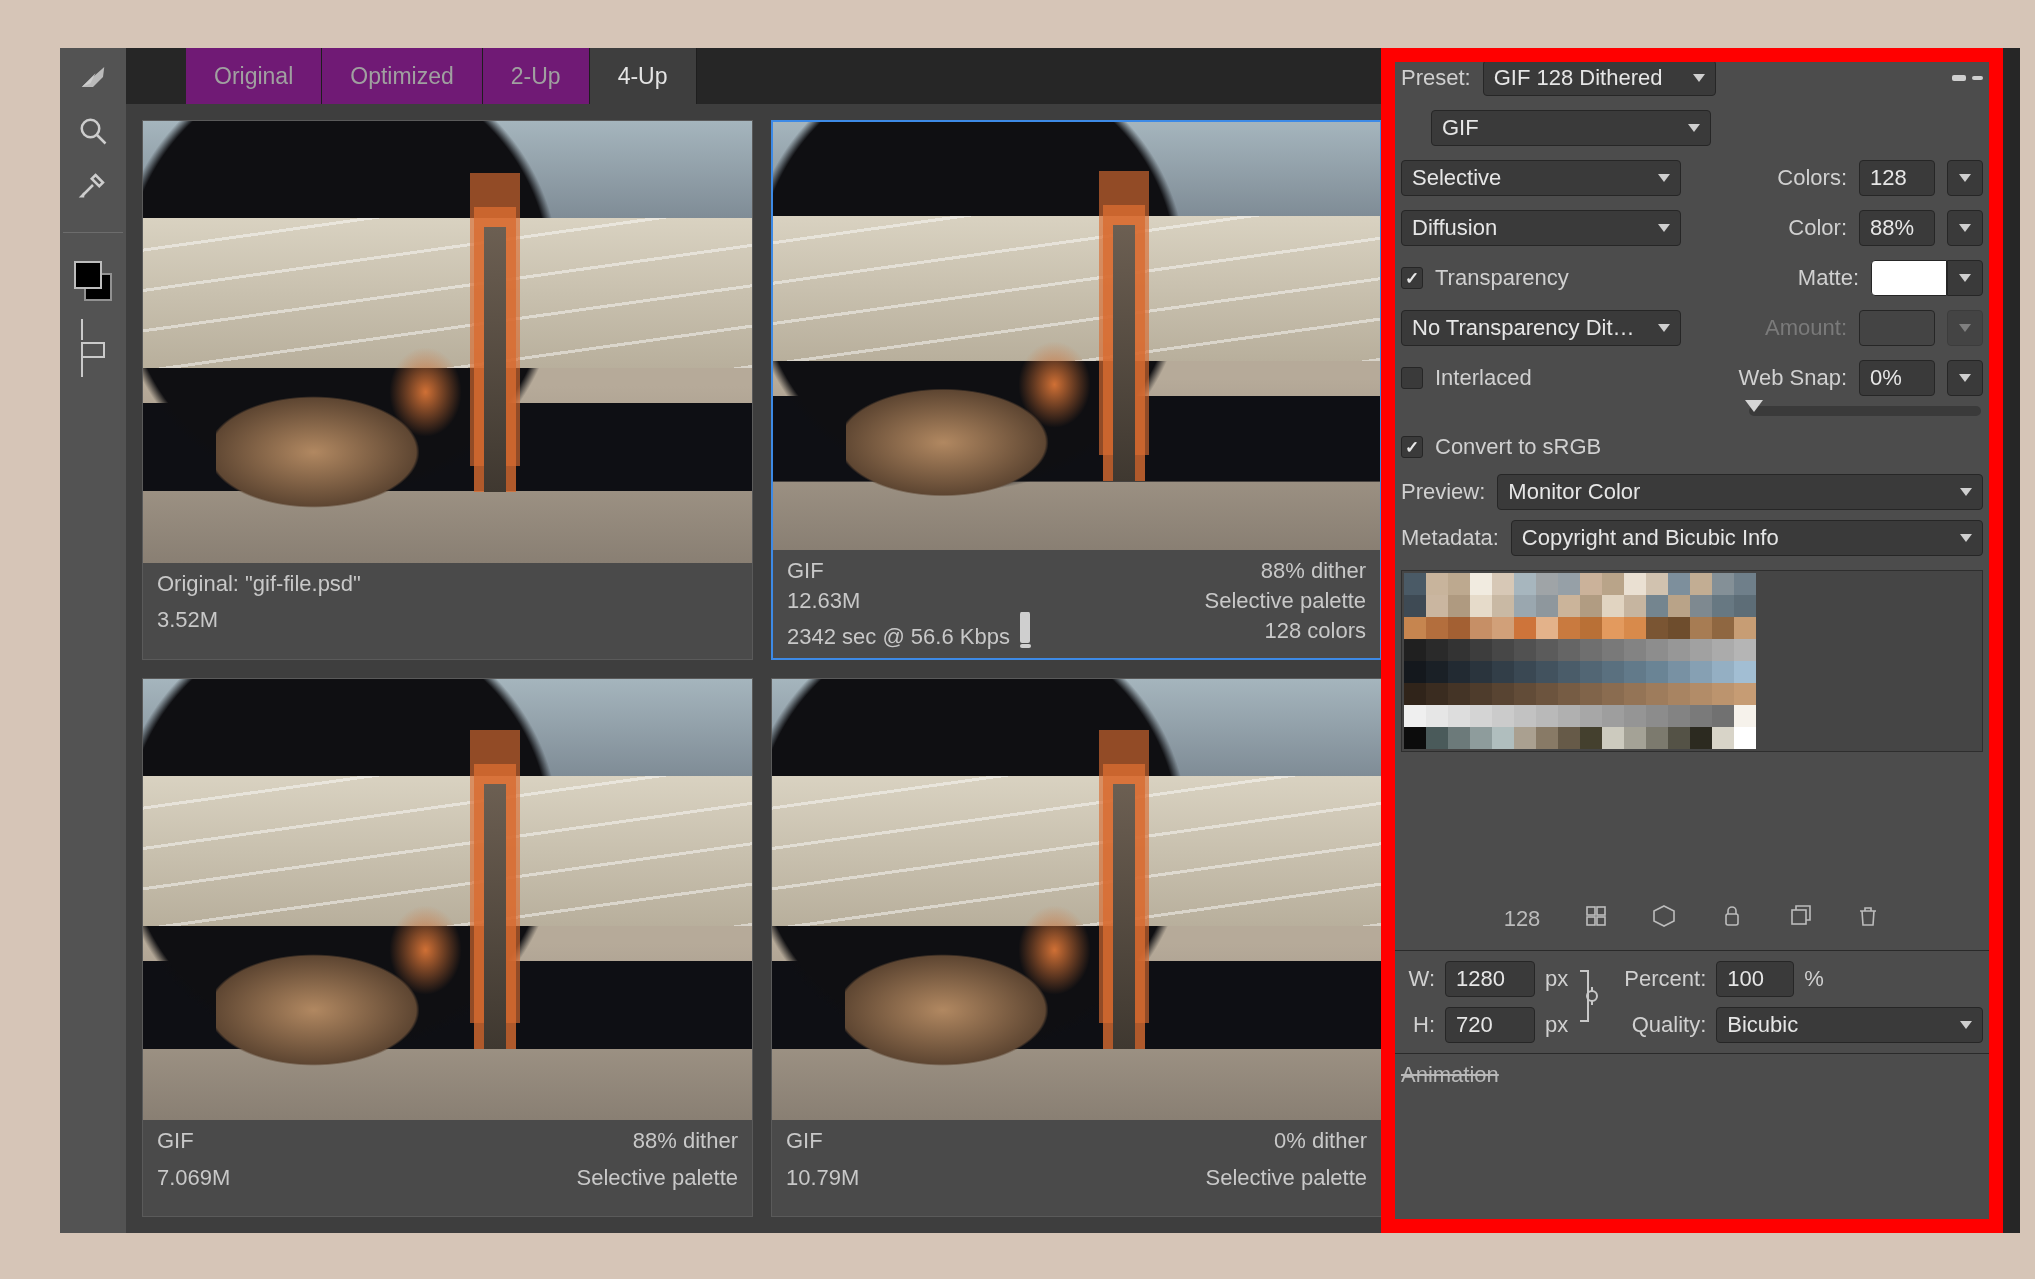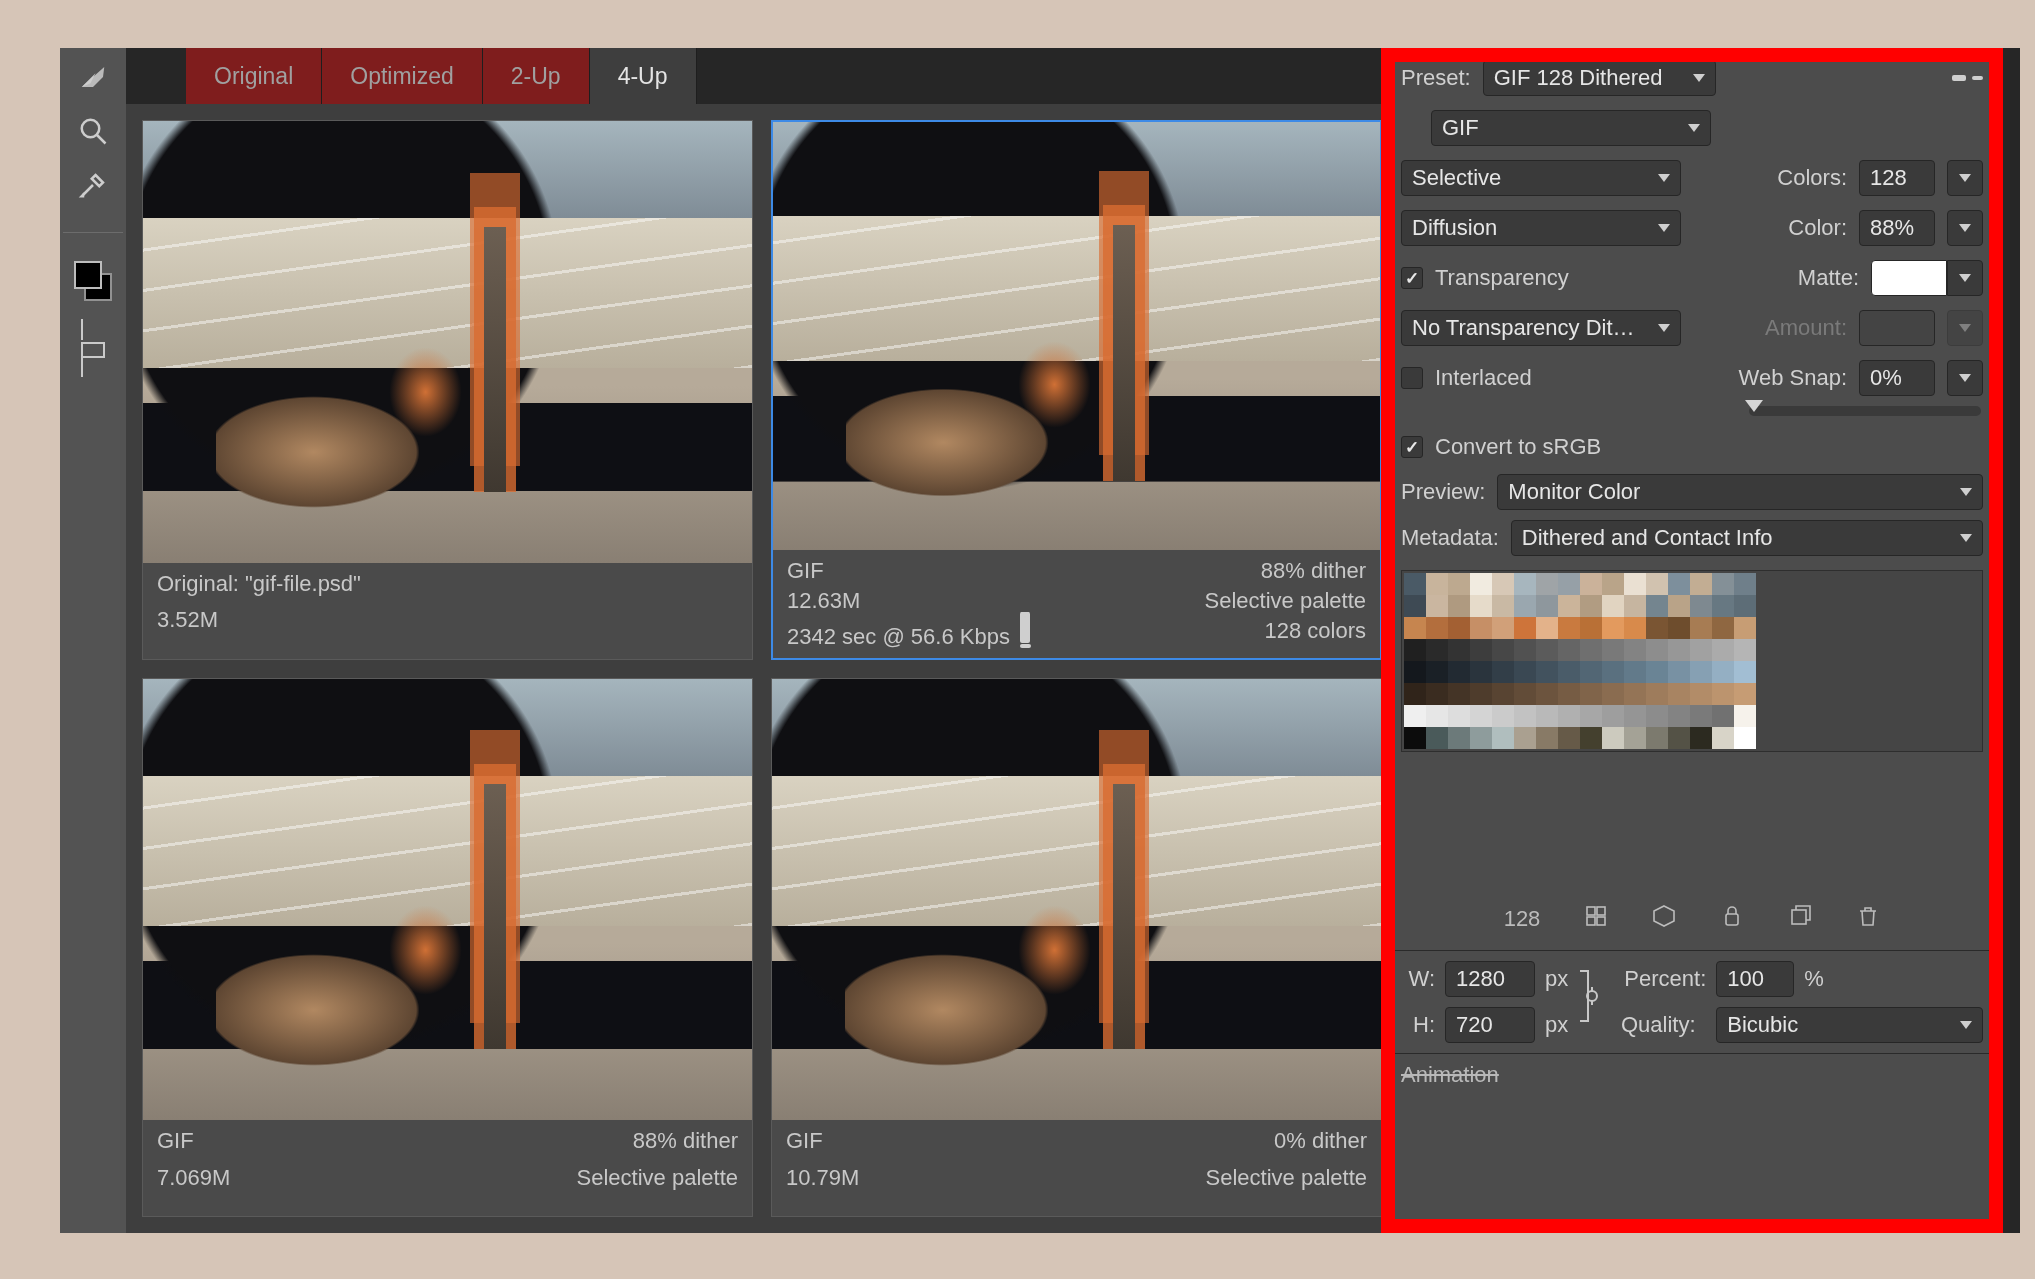--- a/index.html
+++ b/index.html
@@ -12,21 +12,21 @@
   .strip .swatch-pair{position:relative;width:38px;height:40px}
   .strip .swatch-back{position:absolute;right:0;bottom:0;width:28px;height:28px;background:#000;border:2px solid #929292}
   .strip .swatch-front{position:absolute;left:0;top:0;width:28px;height:28px;background:#000;border:2px solid #bdbdbd}
   .strip svg{width:30px;height:30px;color:#cdcdcd}
   .strip .artboard-icon{width:32px;height:24px;border:2px solid #cacaca}
   .strip .artboard-icon:before{content:'';display:block;margin:3px auto 0;width:20px;height:12px;border:2px solid #cacaca}
 
   
   .main{position:absolute;left:66px;top:0;right:622px;bottom:0;background:#3e3e3e;display:flex;flex-direction:column}
   .tabs{height:56px;background:#262626;display:flex;align-items:stretch;padding-left:60px}
-  .tab{color:#a0a0a0;padding:0 28px;display:flex;align-items:center;font-size:23px;cursor:default;background:#7f1d1d;border-right:1px solid #1e1e1e}
+  .tab{color:#a0a0a0;padding:0 28px;display:flex;align-items:center;font-size:23px;cursor:default;background:#701a75;border-right:1px solid #1e1e1e}
   .tab.active{background:#3e3e3e;color:#e4e4e4}
   .grid{flex:1;display:grid;grid-template-columns:1fr 1fr;grid-template-rows:1fr 1fr;gap:18px;padding:16px}
 
   .pane{display:flex;flex-direction:column;background:transparent;border:1px solid #5a5a5a}
   .pane.sel{border:2px solid #3d8ae6}
   .thumb{flex:1;position:relative;overflow:hidden}
   .info{background:#4a4a4a;color:#c8c8c8;font-size:22px;padding:8px 14px;min-height:96px;display:grid;grid-template-columns:1fr auto;column-gap:22px;row-gap:4px}
   .info .l{justify-self:start}
   .info .r{justify-self:end}
   .info .menu{display:inline-block;margin-left:10px}
@@ -299,21 +299,21 @@
       <div class="row tight">
         <span class="lbl">Preview:</span>
         <div class="sel-box grow">
             <span>Monitor Color</span>
             <span class="car"></span>
           </div>
       </div>
       <div class="row">
         <span class="lbl">Metadata:</span>
         <div class="sel-box grow">
-            <span>Dithered and Contact Info</span>
+            <span>Copyright and Bicubic Info</span>
             <span class="car"></span>
           </div>
       </div>
     </div>
 
     <div class="sect">
       <div class="ct" id="ct">
           <div style="background: rgb(74, 90, 102);"></div>
           <div style="background: rgb(200, 180, 156);"></div>
           <div style="background: rgb(189, 169, 143);"></div>
@@ -490,21 +490,21 @@
               <path d="M14 22v4M14 36v4"></path>
           </svg>
         </div>
         <div style="flex:1">
           <div class="img-row">
             <span class="lbl" style="width:96px;text-align:right">Percent:</span>
             <div class="num-box" style="width:78px">100</div>
             <span class="lbl">%</span>
           </div>
           <div class="img-row">
-            <span class="lbl" style="width:96px;text-align:center">Quality:</span>
+            <span class="lbl" style="width:96px;text-align:right">Quality:</span>
             <div class="sel-box grow">
                 <span>Bicubic</span>
                 <span class="car"></span>
               </div>
           </div>
         </div>
       </div>
     </div>
 
     <div class="anim">Animation</div>

